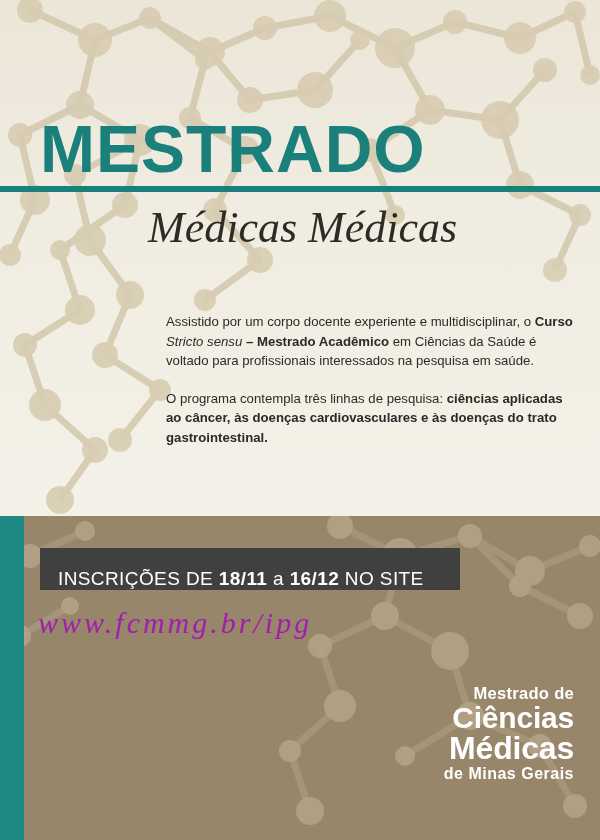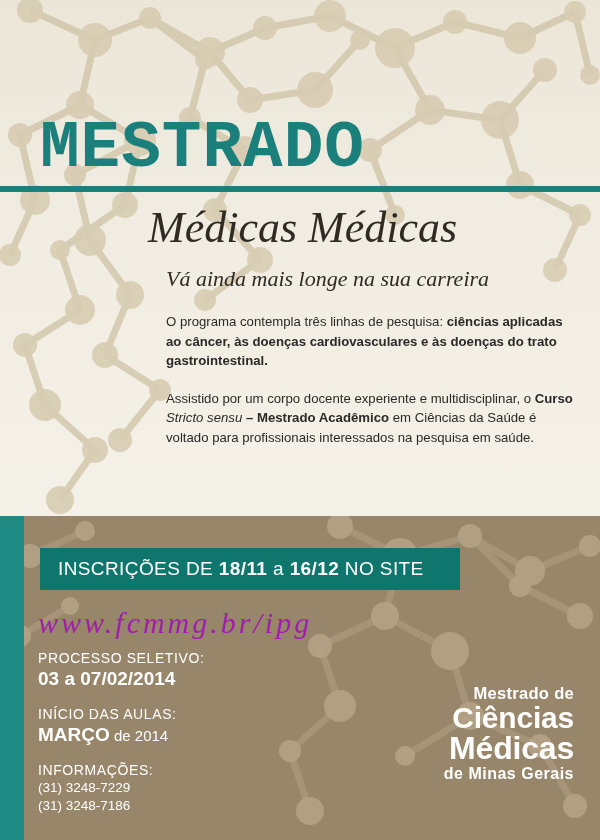--- a/index.html
+++ b/index.html
@@ -51,21 +51,21 @@
   }
   
   .headline {
     position: absolute;
     left: 40px; top: 116px;
     font-size: 66px;
     line-height: 66px;
     letter-spacing: 1px;
     font-weight: bold;
     color: #1b7f7c;
-    font-family: Liberation Mono, monospace;
+    font-family: Liberation Sans, sans-serif;
   }
   .subhead {
     position: absolute;
     left: 148px; top: 204px;
     font-family: "Liberation Serif", serif;
     font-style: italic;
     font-size: 44px;
     line-height: 48px;
     color: #2f2a24;
   }
@@ -90,23 +90,23 @@
     color: #2b2a28;
   }
   .body-copy p { margin: 0 0 18px 0; }
   .body-copy b { font-weight: bold; }
   .body-copy i { font-style: italic; }
   
   .insc-bar {
     position: absolute;
     left: 40px; top: 548px;
     width: 420px; height: 42px;
-    background: #0f766e;
+    background: #404040;
     display: flex;
-    align-items: center;
+    align-items: flex-end;
     padding-left: 18px;
     box-sizing: border-box;
   }
   .insc-text {
     color: #ffffff;
     font-size: 19px;
     letter-spacing: 0.4px;
     white-space: nowrap;
   }
   .insc-text b { font-weight: bold; }
@@ -256,25 +256,24 @@
         <circle cx="95" cy="450" r="13"></circle>
         <circle cx="60" cy="500" r="14"></circle>
       </g>
     </svg>
   </div>
 
   <div class="teal-rule"></div>
 
   <div class="headline">MESTRADO</div>
   <div class="subhead">Médicas Médicas</div>
-  <div class="tagline">Vá ainda mais longe na sua carreira</div>
 
   <div class="body-copy">
+    <p><span>Assistido por um corpo docente experiente e multidisciplinar, o </span><b>Curso </b><i>Stricto sensu</i><b> – Mestrado Acadêmico</b><span> em Ciências da Saúde é voltado para profissionais interessados na pesquisa em saúde.</span></p>
     <p><span>O programa contempla três linhas de pesquisa: </span><b>ciências aplicadas ao câncer, às doenças cardiovasculares e às doenças do trato gastrointestinal.</b></p>
-    <p><span>Assistido por um corpo docente experiente e multidisciplinar, o </span><b>Curso </b><i>Stricto sensu</i><b> – Mestrado Acadêmico</b><span> em Ciências da Saúde é voltado para profissionais interessados na pesquisa em saúde.</span></p>
   </div>
 
   <div class="band-khaki">
     <svg width="600" height="324" viewBox="0 0 600 324">
       <g stroke="#a8977b" stroke-width="7" fill="none" opacity="0.85">
         <path d="M340 10 L400 40 L470 20 L530 55 L590 30"></path>
         <path d="M400 40 L385 100 L450 135"></path>
         <path d="M470 20 L520 70 L580 100"></path>
         <path d="M385 100 L320 130 L340 190"></path>
         <path d="M450 135 L470 200 L540 230"></path>
@@ -311,29 +310,20 @@
   </div>
 
   <div class="teal-rail"></div>
 
   <div class="insc-bar">
     <div class="insc-text"><span>INSCRIÇÕES DE </span><b class="num">18/11</b><span> a </span><b class="num">16/12</b><span> NO SITE</span></div>
   </div>
 
   <div class="site">www.fcmmg.br/ipg</div>
 
-  <div class="info">
-    <p class="lbl">PROCESSO SELETIVO:</p>
-    <p class="val">03 a 07/02/2014</p>
-    <p class="lbl">INÍCIO DAS AULAS:</p>
-    <p class="val"><span>MARÇO</span><span class="thin"> de 2014</span></p>
-    <p class="lbl">INFORMAÇÕES:</p>
-    <p class="phone">(31) 3248-7229</p>
-    <p class="phone">(31) 3248-7186</p>
-  </div>
 
   <div class="logo">
     <div class="l1">Mestrado de</div>
     <div class="l2">Ciências</div>
     <div class="l3">Médicas</div>
     <div class="l4">de Minas Gerais</div>
   </div>
 
 </div>
 

